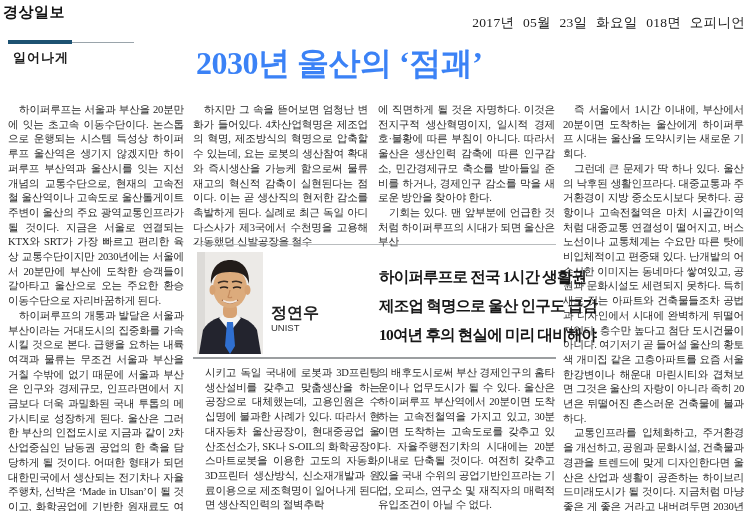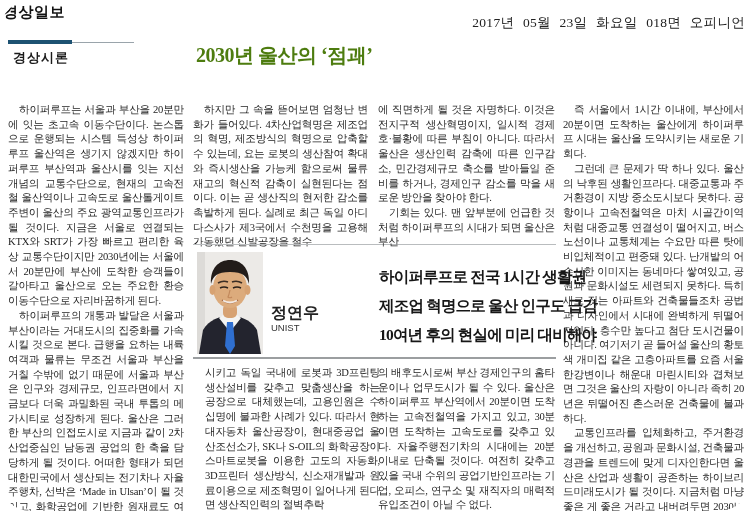--- a/index.html
+++ b/index.html
@@ -3,21 +3,20 @@
 <meta charset="utf-8">
 <style>
   html,body{margin:0;padding:0;background:#ffffff;}
   #page{
     position:relative;
     width:750px;height:511px;
     background:#ffffff;
     overflow:hidden;
     font-family:"Liberation Serif","DejaVu Serif",serif;
     color:#1c1c1c;
-    border-radius:31px;
   }
   
   .masthead{
     position:absolute;left:3px;top:3px;
     font-family:"Liberation Sans","DejaVu Sans",sans-serif;
     font-weight:bold;font-size:15px;color:#111;letter-spacing:.5px;
   }
   .dateline{
     position:absolute;right:5px;top:14px;
     font-size:13.5px;color:#222;word-spacing:5px;letter-spacing:.3px;
@@ -26,21 +25,21 @@
   .kicker-rule{position:absolute;left:8px;top:42px;width:126px;height:1px;background:#9aa4ab;}
   .kicker-rule-accent{position:absolute;left:8px;top:40px;width:64px;height:4px;}
   .section-label{
     position:absolute;left:13px;top:49px;
     font-family:"Liberation Sans","DejaVu Sans",sans-serif;
     font-weight:bold;font-size:13px;color:#1b1b1b;letter-spacing:1px;
   }
   
   .headline{
     position:absolute;left:196px;top:42px;
-    font-size:20px;font-weight:bold;color:#4d7c0f;letter-spacing:-.5px;
+    font-size:32px;font-weight:bold;color:#3b82f6;letter-spacing:-.5px;
   }
   
   .col{
     position:absolute;top:103px;
     font-size:10.6px;line-height:14.7px;
     text-align:justify;letter-spacing:-.2px;color:#1e1e1e;
   }
   .col p{margin:0;}
   .col p.indent{text-indent:11px;}
   #col1{left:8px;width:176px;height:415px;}
@@ -72,21 +71,21 @@
 </head>
 <body>
 
 <div id="page">
 
   <div class="masthead">경상일보</div>
   <div class="dateline">2017년 05월 23일 화요일 018면 오피니언</div>
 
   <div class="kicker-rule"></div>
   <div class="kicker-rule-accent" style="background: rgb(29, 82, 114);"></div>
-  <div class="section-label">경상시론</div>
+  <div class="section-label">일어나게</div>
 
   <h1 class="headline" style="margin:0;">2030년 울산의 ‘점괘’</h1>
 
   <div id="col1" class="col">
     <p class="indent">하이퍼루프는 서울과 부산을 20분만에 잇는 초고속 이동수단이다. 논스톱으로 운행되는 시스템 특성상 하이퍼루프 울산역은 생기지 않겠지만 하이퍼루프 부산역과 울산시를 잇는 지선개념의 교통수단으로, 현재의 고속전철 울산역이나 고속도로 울산톨게이트 주변이 울산의 주요 광역교통인프라가 될 것이다. 지금은 서울로 연결되는 KTX와 SRT가 가장 빠르고 편리한 육상 교통수단이지만 2030년에는 서울에서 20분만에 부산에 도착한 승객들이 갈아타고 울산으로 오는 주요한 환승이동수단으로 자리바꿈하게 된다.</p>
     <p class="indent">하이퍼루프의 개통과 발달은 서울과 부산이라는 거대도시의 집중화를 가속시킬 것으로 본다. 급행을 요하는 내륙 여객과 물류는 무조건 서울과 부산을 거칠 수밖에 없기 때문에 서울과 부산은 인구와 경제규모, 인프라면에서 지금보다 더욱 과밀화된 국내 투톱의 메가시티로 성장하게 된다. 울산은 그러한 부산의 인접도시로 지금과 같이 2차산업중심인 남동권 공업의 한 축을 담당하게 될 것이다. 어떠한 형태가 되던 대한민국에서 생산되는 전기차나 자율주행차, 선박은 ‘Made in Ulsan’이 될 것이고, 화학공업에 기반한 원재료도 여전히 울산에서 생산될 것이기 때문이다. 어떻게 보면 지금과 큰 변화없이 울산의 물리적 규모와 형태는 지속될 것 같다.</p>
   </div>
 
   <div id="col2top" class="col">
     <p class="indent">하지만 그 속을 뜯어보면 엄청난 변화가 들어있다. 4차산업혁명은 제조업의 혁명, 제조방식의 혁명으로 압축할 수 있는데, 요는 로봇의 생산참여 확대와 즉시생산을 가능케 함으로써 물류재고의 혁신적 감축이 실현된다는 점이다. 이는 곧 생산직의 현저한 감소를 촉발하게 된다. 실례로 최근 독일 아디다스사가 제3국에서 수천명을 고용해 가동했던 신발공장을 철수</p>

